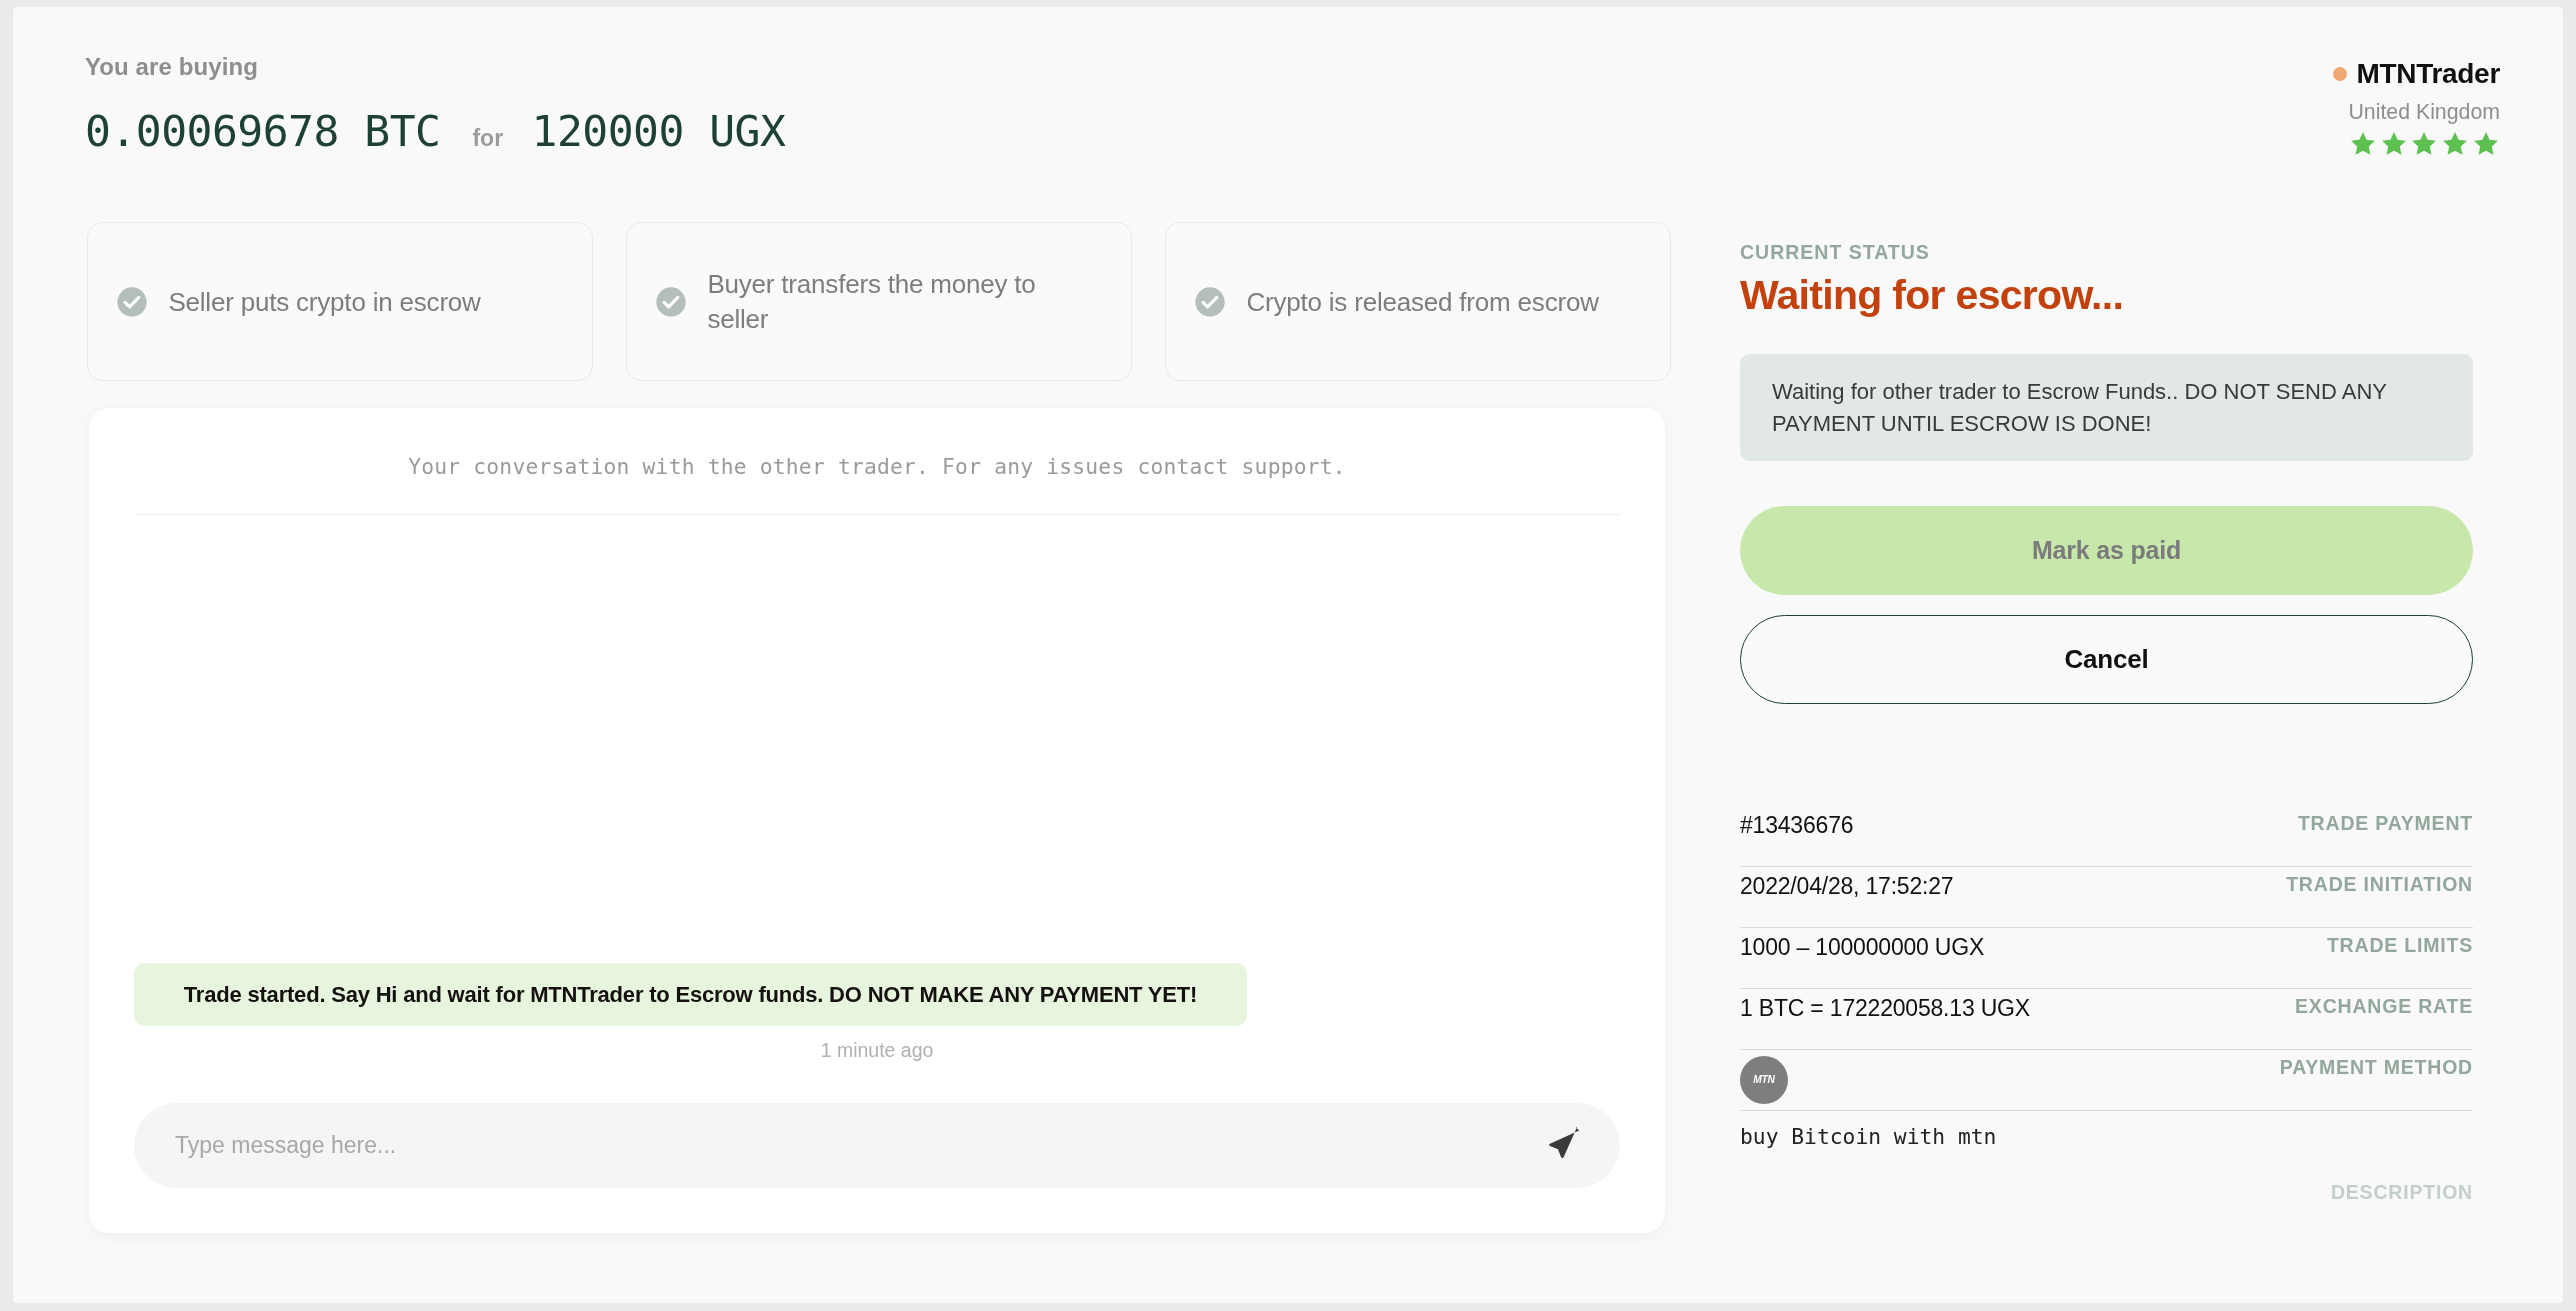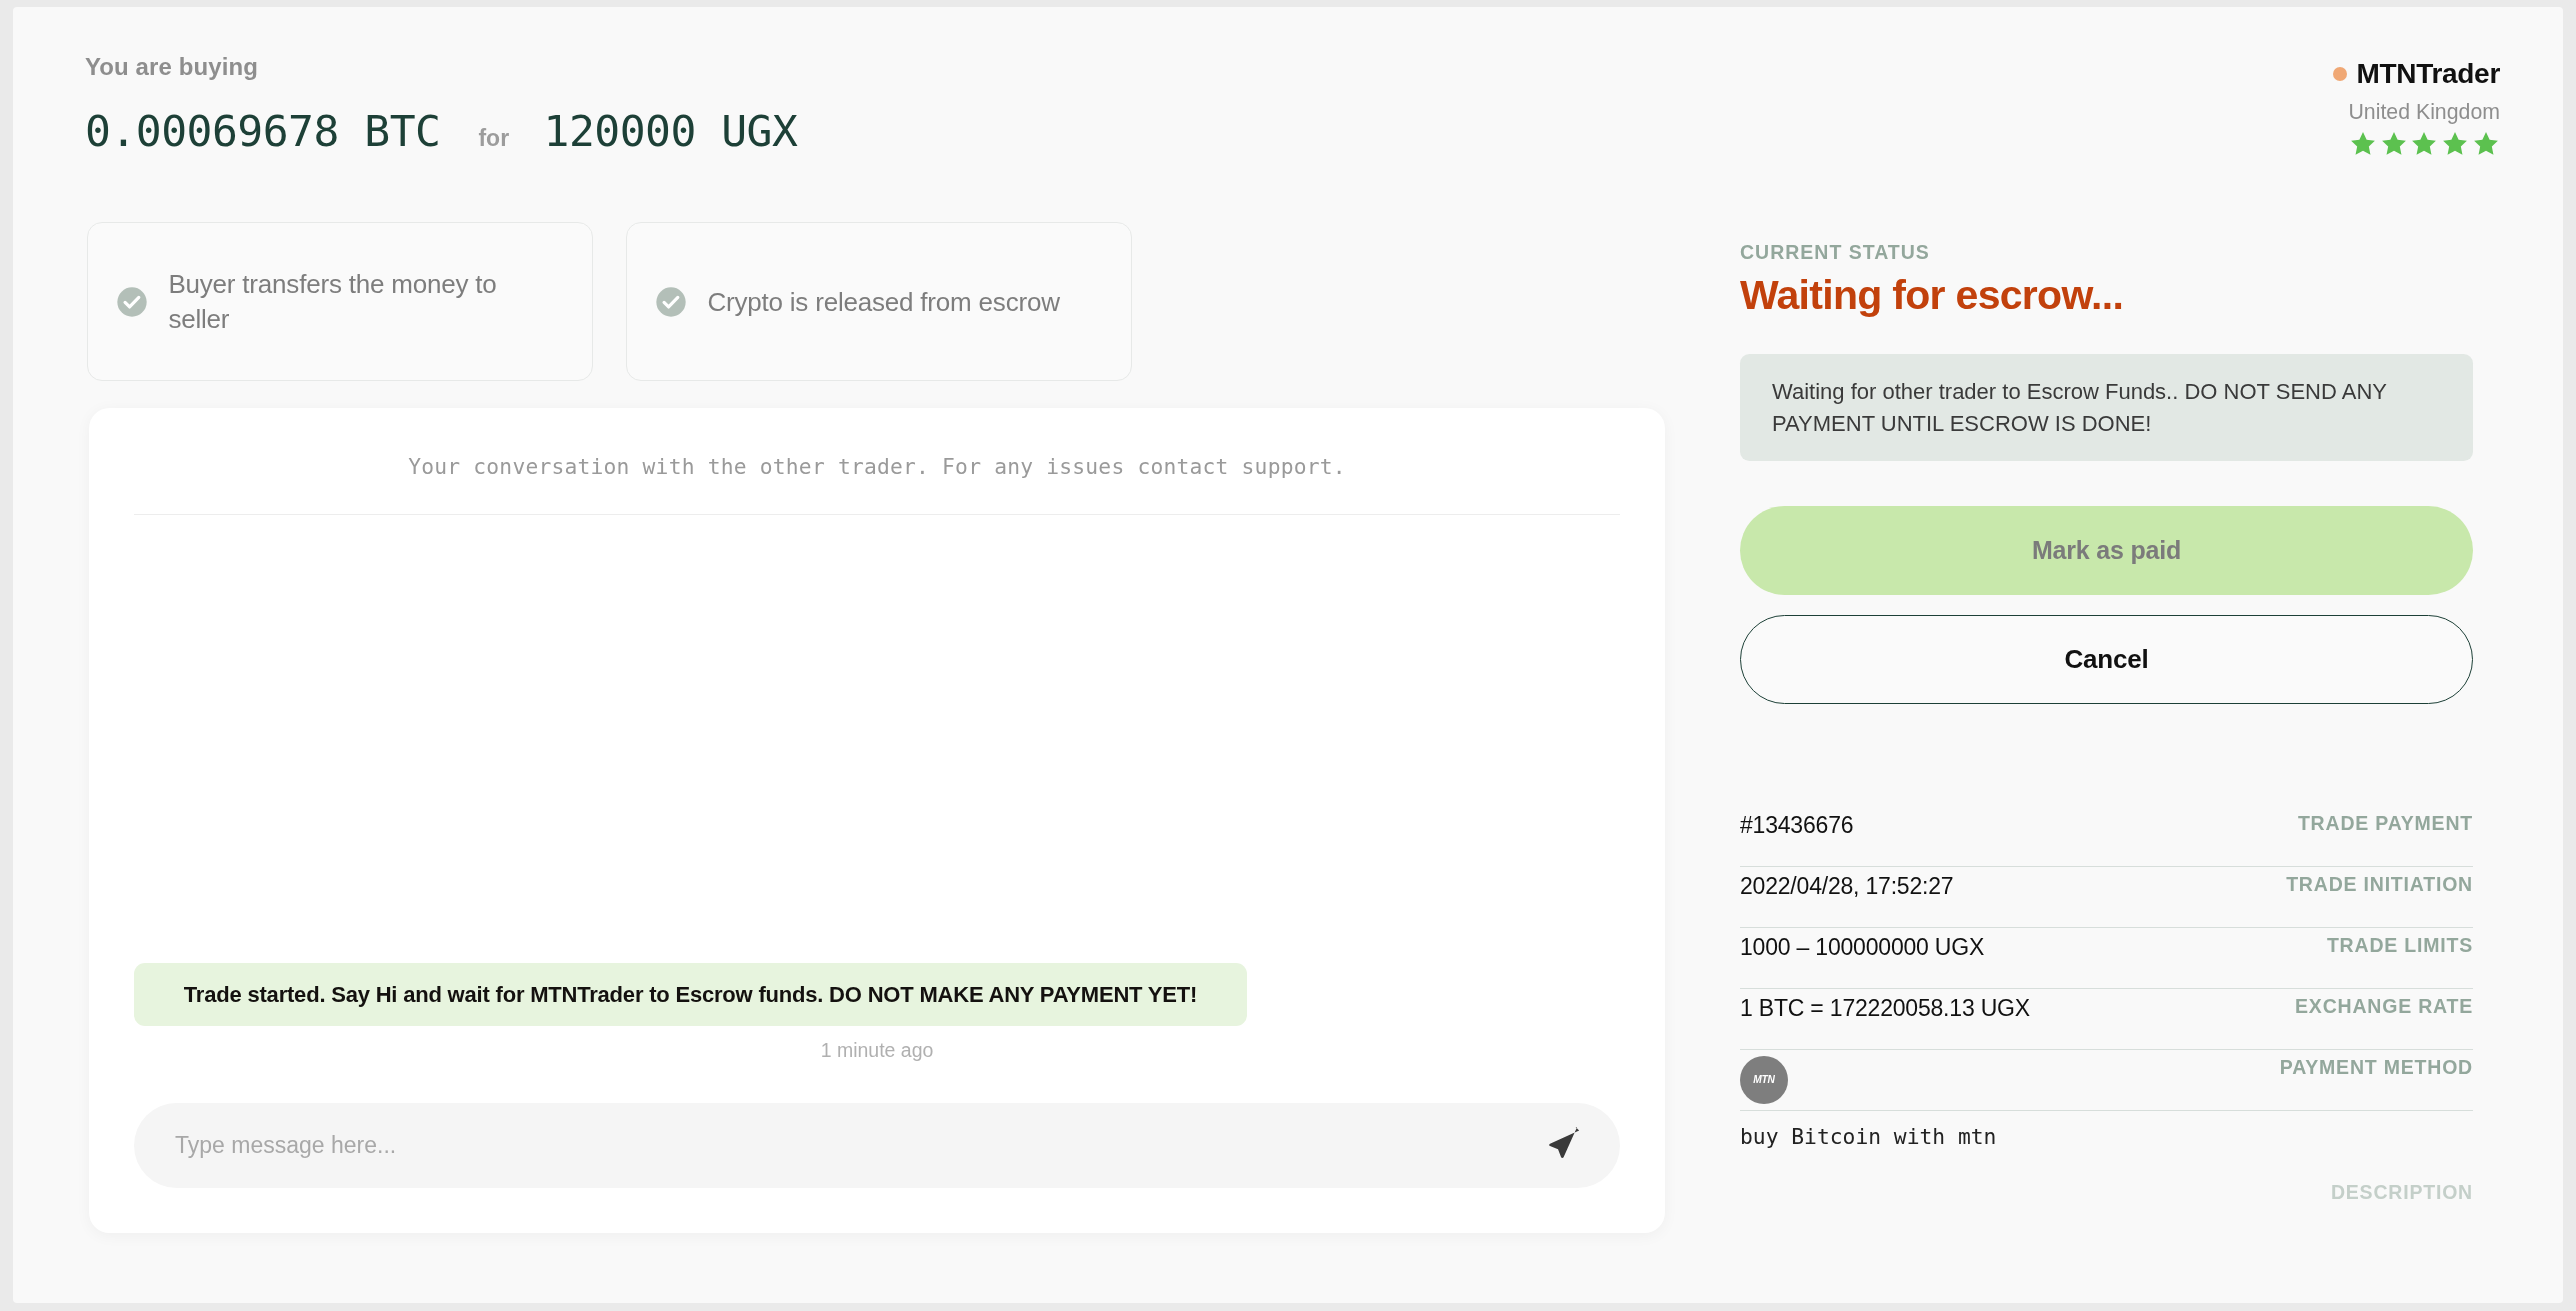--- a/index.html
+++ b/index.html
@@ -32,21 +32,21 @@
   .summary-label {
     font-size: 24px;
     font-weight: bold;
     color: #8e8e8e;
     letter-spacing: 0.1px;
   }
   .summary-amounts {
     margin-top: 25px;
     display: flex;
     align-items: baseline;
-    gap: 14px;
+    gap: 8px;
     white-space: nowrap;
   }
   .amt-crypto {
     font-family: "DejaVu Sans Mono", monospace;
     font-size: 43px;
     color: #1d4037;
     letter-spacing: -0.5px;
   }
   .amt-for {
     font-size: 23px;
@@ -359,20 +359,27 @@
         </svg>
     </div>
   </div>
 
   <div class="steps">
     <div class="step-card">
       <svg class="step-check" viewBox="0 0 24 24">
         <circle cx="12" cy="12" r="11" fill="#b3bfb8"></circle>
         <path d="M6.8 12.3l3.4 3.4 6.9-7.1" fill="none" stroke="#ffffff" stroke-width="2.4" stroke-linecap="round" stroke-linejoin="round"></path>
       </svg>
+      <span class="step-text">Seller puts crypto in escrow</span>
+    </div>
+    <div class="step-card">
+      <svg class="step-check" viewBox="0 0 24 24">
+        <circle cx="12" cy="12" r="11" fill="#b3bfb8"></circle>
+        <path d="M6.8 12.3l3.4 3.4 6.9-7.1" fill="none" stroke="#ffffff" stroke-width="2.4" stroke-linecap="round" stroke-linejoin="round"></path>
+      </svg>
       <span class="step-text">Buyer transfers the money to seller</span>
     </div>
     <div class="step-card">
       <svg class="step-check" viewBox="0 0 24 24">
         <circle cx="12" cy="12" r="11" fill="#b3bfb8"></circle>
         <path d="M6.8 12.3l3.4 3.4 6.9-7.1" fill="none" stroke="#ffffff" stroke-width="2.4" stroke-linecap="round" stroke-linejoin="round"></path>
       </svg>
       <span class="step-text">Crypto is released from escrow</span>
     </div>
   </div>

